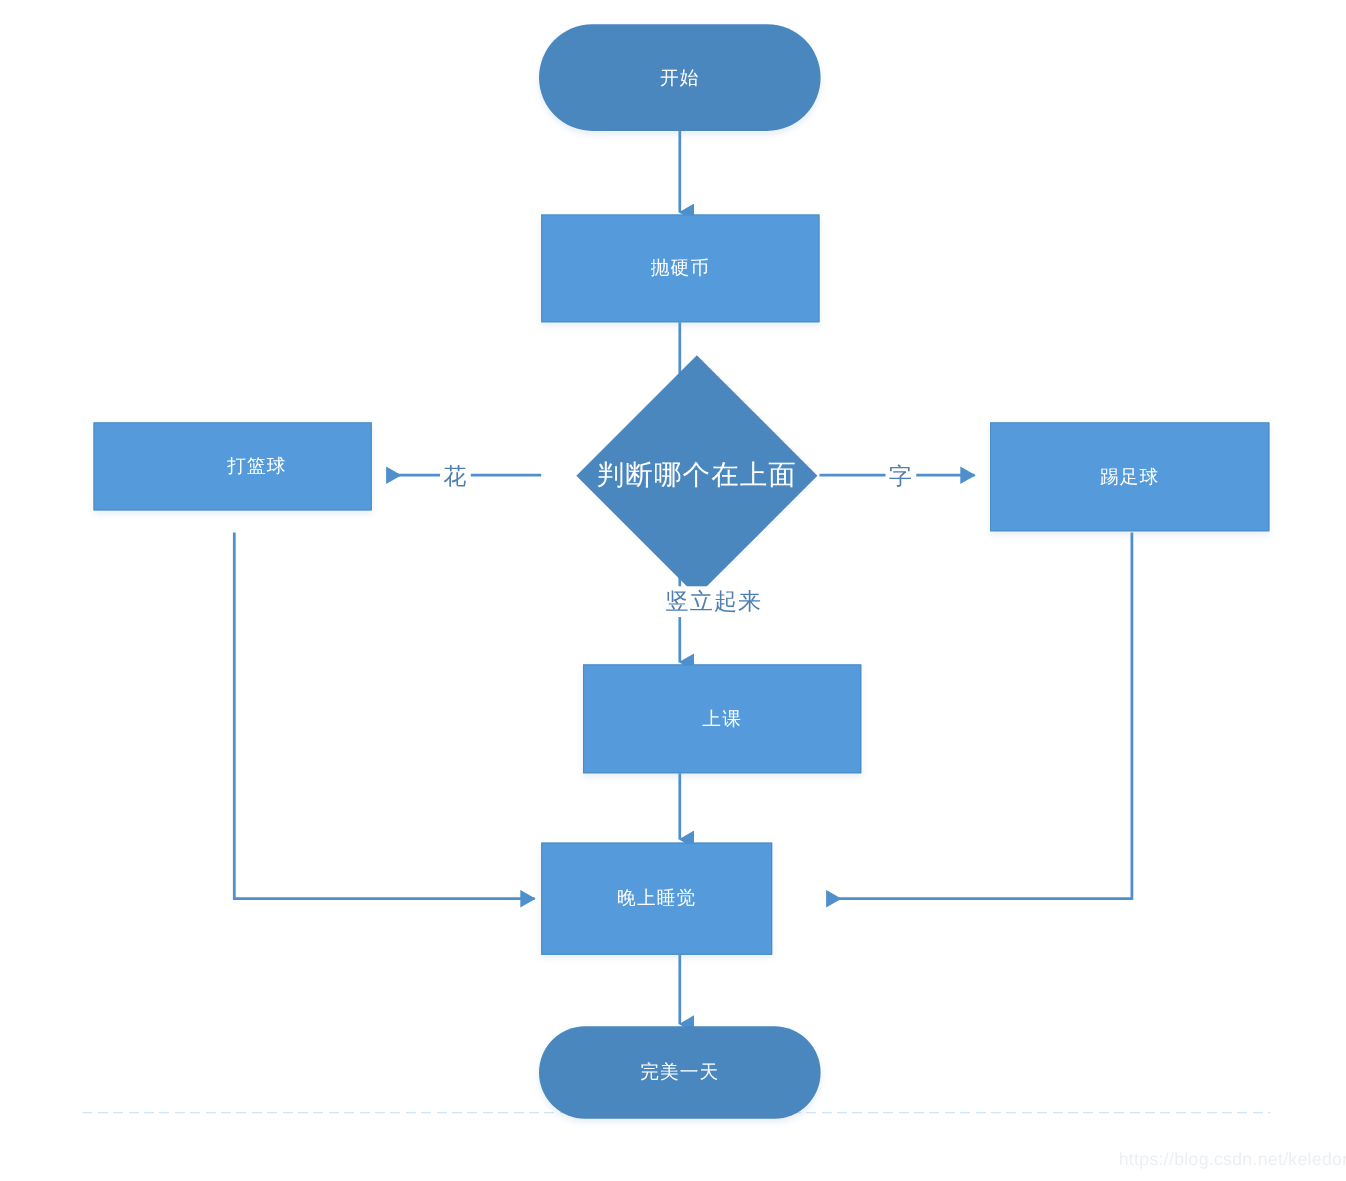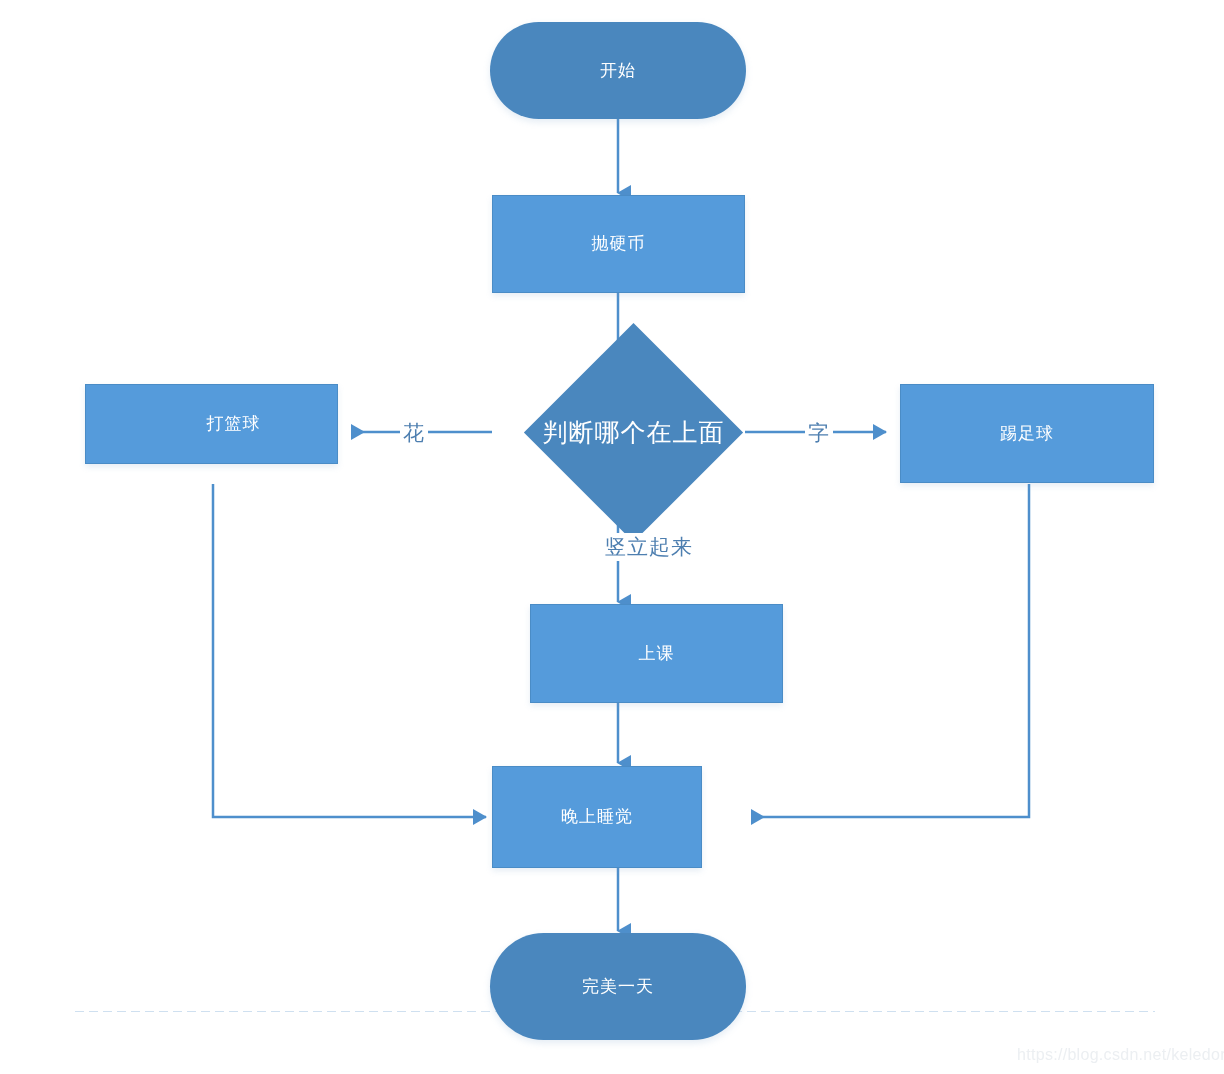--- a/index.html
+++ b/index.html
@@ -161,21 +161,21 @@
   </div>
 
   <div class="node process" style="left:492px; top:604px; width:253px; height:99px;margin-left:38px;">
     <span>上课</span>
   </div>
 
   <div class="node process" style="left:492px; top:766px; width:210px; height:102px;">
     <span>晚上睡觉</span>
   </div>
 
-  <div class="node terminal" style="left:490px; top:933px; width:256px; height:107px;">
+  <div class="node terminal" style="left:490px; top:933px; width:256px; height:84px;">
     <span>完美一天</span>
   </div>
 
   <div class="edge-label" style="left:400px; top:419px;">花</div>
 
   <div class="edge-label" style="left:805px; top:419px;">字</div>
 
   <div class="edge-label" style="left:554px; top:533px;margin-left:48px;">竖立起来</div>
 
   <div class="watermark" style="left:1017px; top:1046px;">https://blog.csdn.net/keledon</div>

